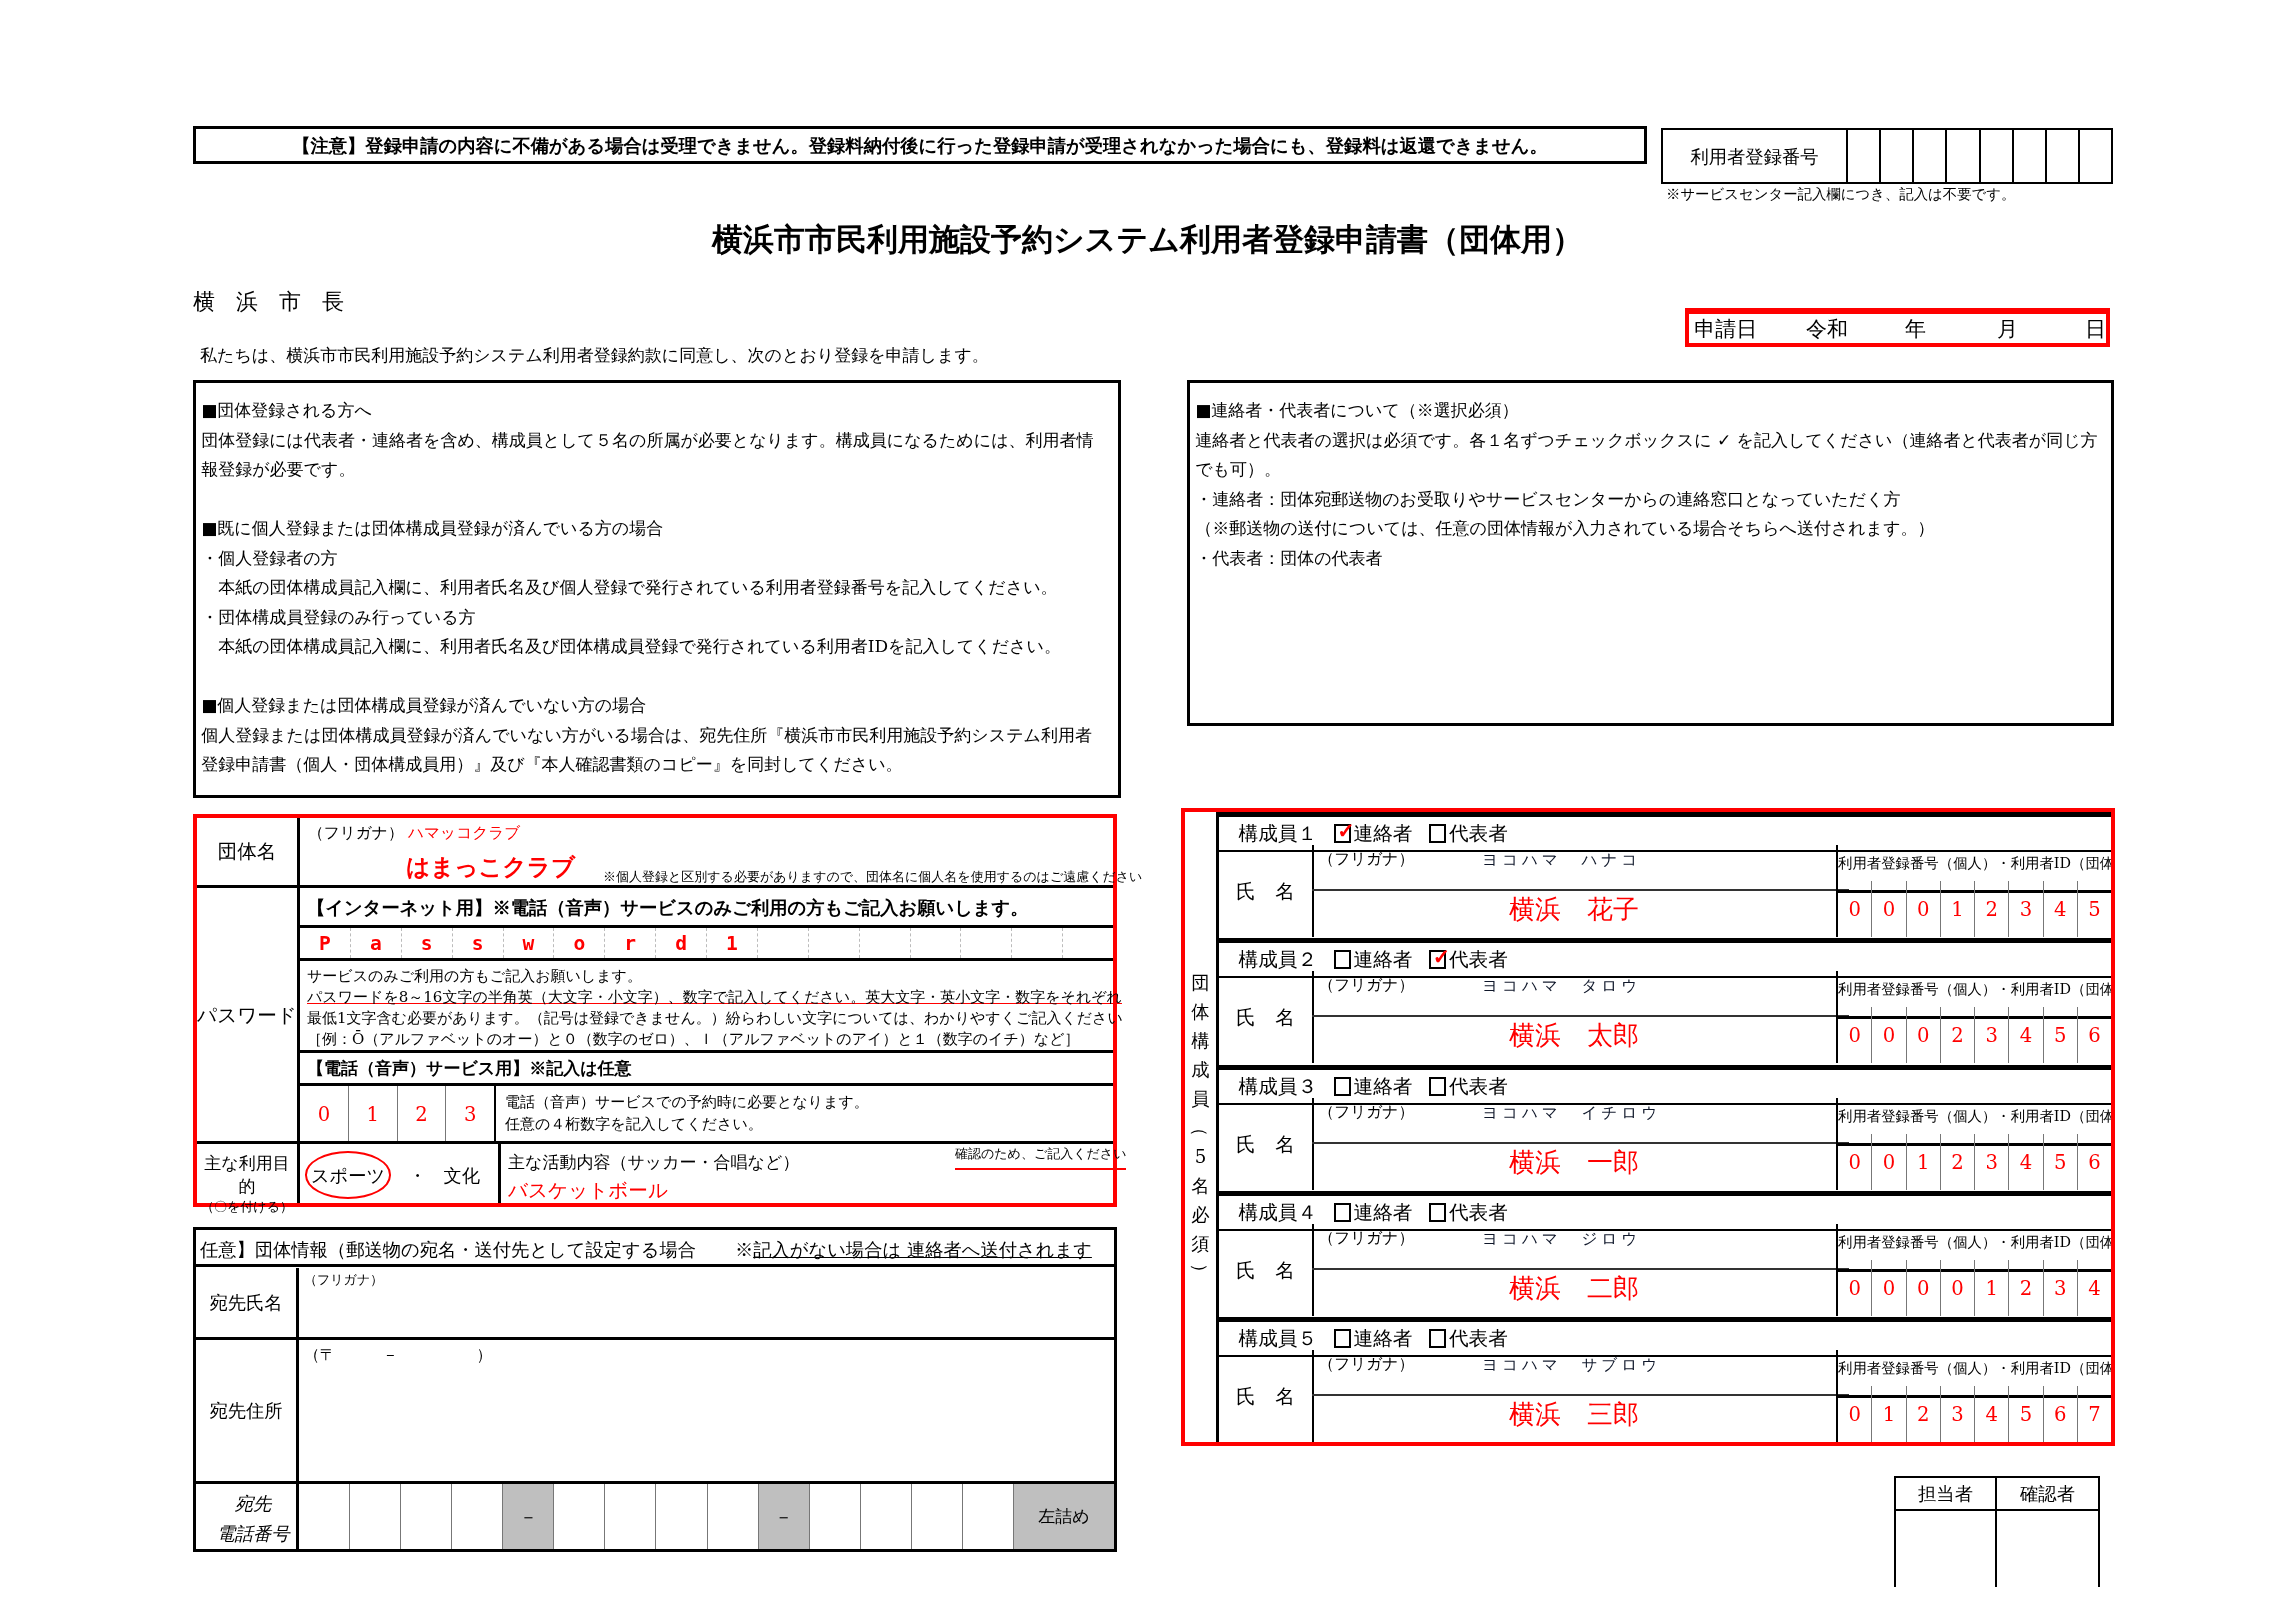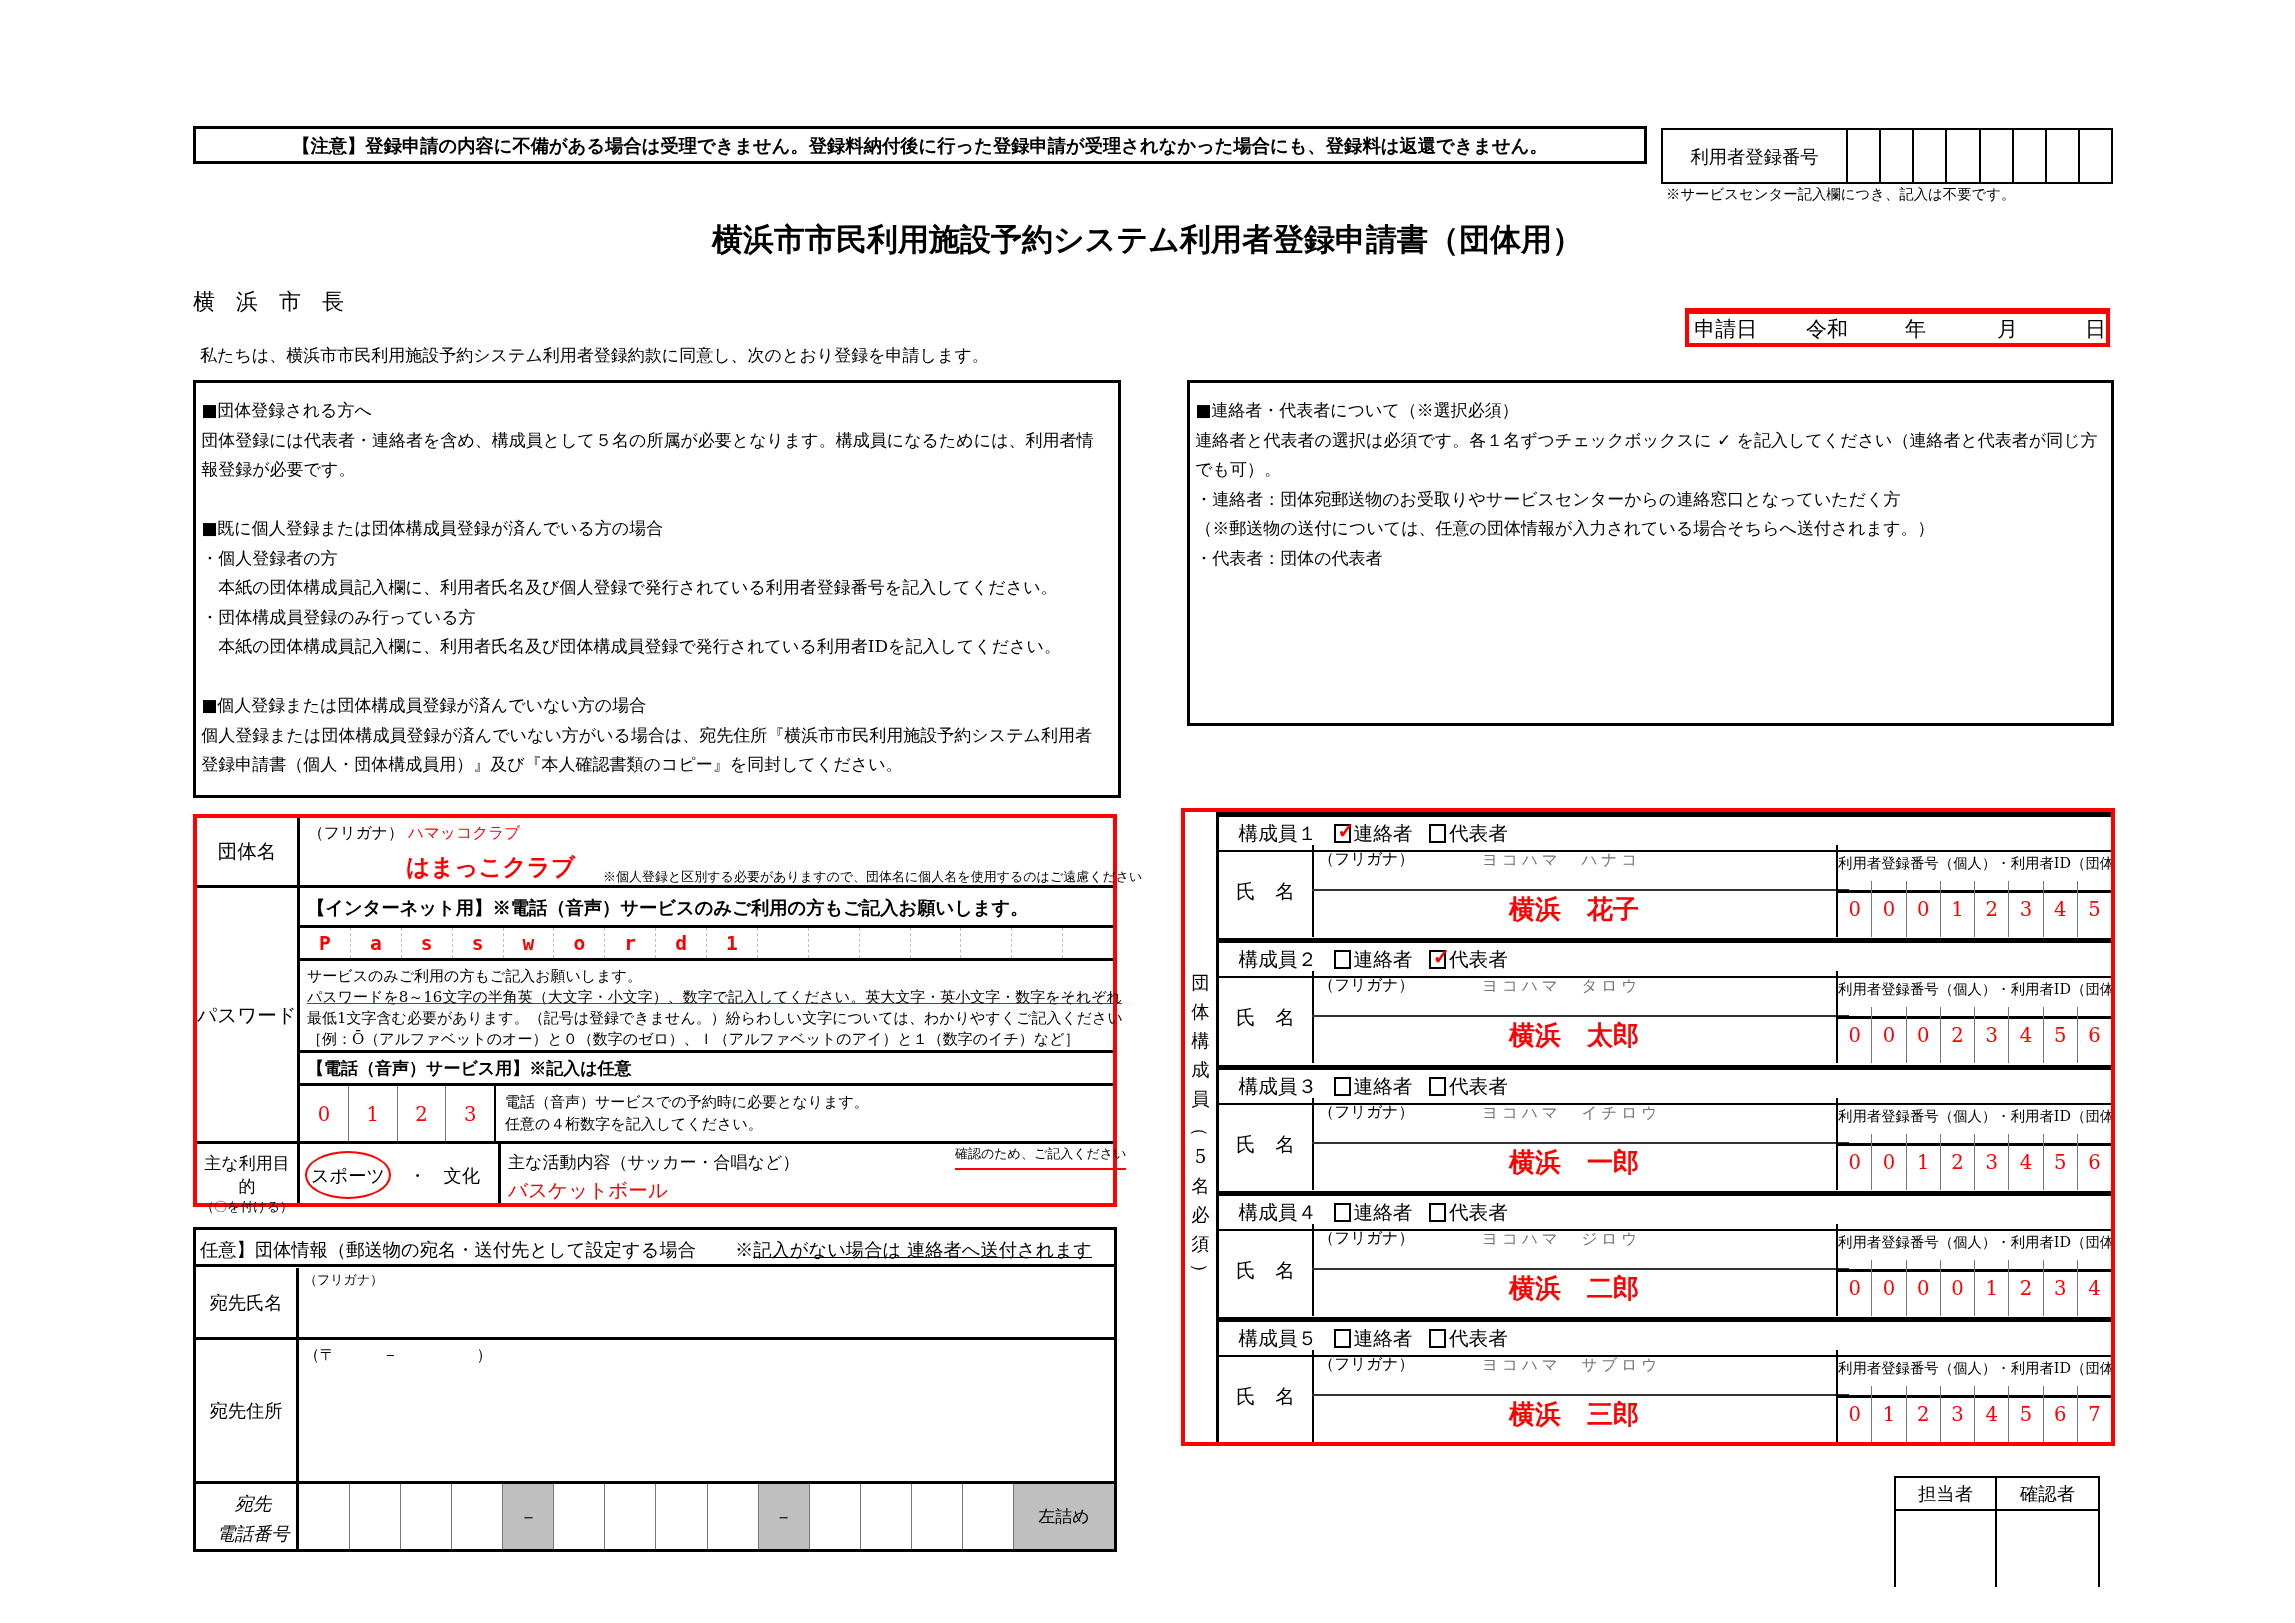--- a/index.html
+++ b/index.html
@@ -49,22 +49,22 @@
   
   #formM{left:1181px;top:808px;width:934px;height:638px;}
   .member{position:absolute;left:34px;right:0;padding-left:28px;}
   .mhead{position:absolute;left:0;right:0;top:0;height:33px;border-top:5.2px solid #000;
          border-bottom:2.6px solid #000;font-size:19.6px;padding-left:19.6px;display:flex;align-items:center;}
   .cb{display:inline-block;width:13px;height:14.4px;border:2px solid #000;margin:0 2.6px 0 17px;
       position:relative;vertical-align:middle;}
   .cb .tick{position:absolute;left:1.3px;top:-7.9px;color:#ff0000;font-size:21px;font-weight:bold;}
   .mname{position:absolute;left:0;top:33px;width:93px;height:92px;border-right:2.6px solid #000;font-size:19.6px;}
   .mfuri{position:absolute;left:93px;top:33px;width:524px;height:36px;border-bottom:2px solid #333;font-size:15.7px;padding:3.9px 6.5px;}
-  .mfuri .fv{position:absolute;left:170px;top:5.2px;color:#737373;font-size:15.7px;letter-spacing:3.9px;}
-  .mkanji{position:absolute;left:93px;top:69px;width:524px;height:56px;font-size:26px;color:#ff0000;font-weight:bold;}
+  .mfuri .fv{position:absolute;left:170px;top:5.2px;color:#0f172a;font-size:15.7px;letter-spacing:3.9px;}
+  .mkanji{position:absolute;left:93px;top:69px;width:524px;height:56px;font-size:26px;color:#ff0000;}
   .midlbl{position:absolute;left:617px;top:33px;right:0;height:36px;border-left:2.6px solid #000;
           border-bottom:3.9px solid #000;font-size:14.4px;overflow:hidden;white-space:nowrap;padding-top:9.2px;}
   .mid{position:absolute;left:617px;top:69px;right:0;height:56px;border-left:2.6px solid #000;display:flex;}
   .mid .d{flex:1;border-right:0.7px solid #777;color:#ff0000;font-size:19.6px;display:flex;align-items:center;justify-content:center;}
   .mid .d:last-child{border-right:none;}
 
   #staff{left:1894px;top:1476px;width:206px;height:111px;border:2.6px solid #000;border-bottom:none;}
 </style>
 </head>
 <body>

